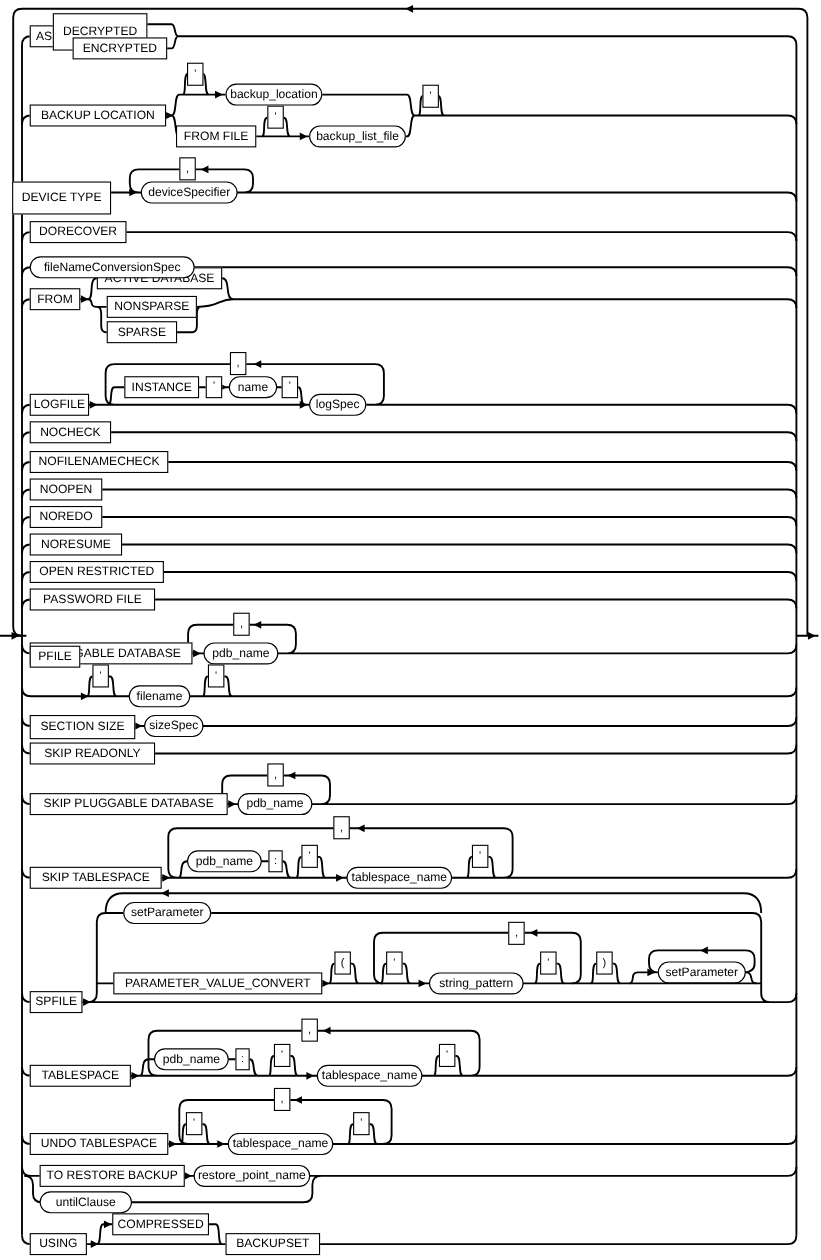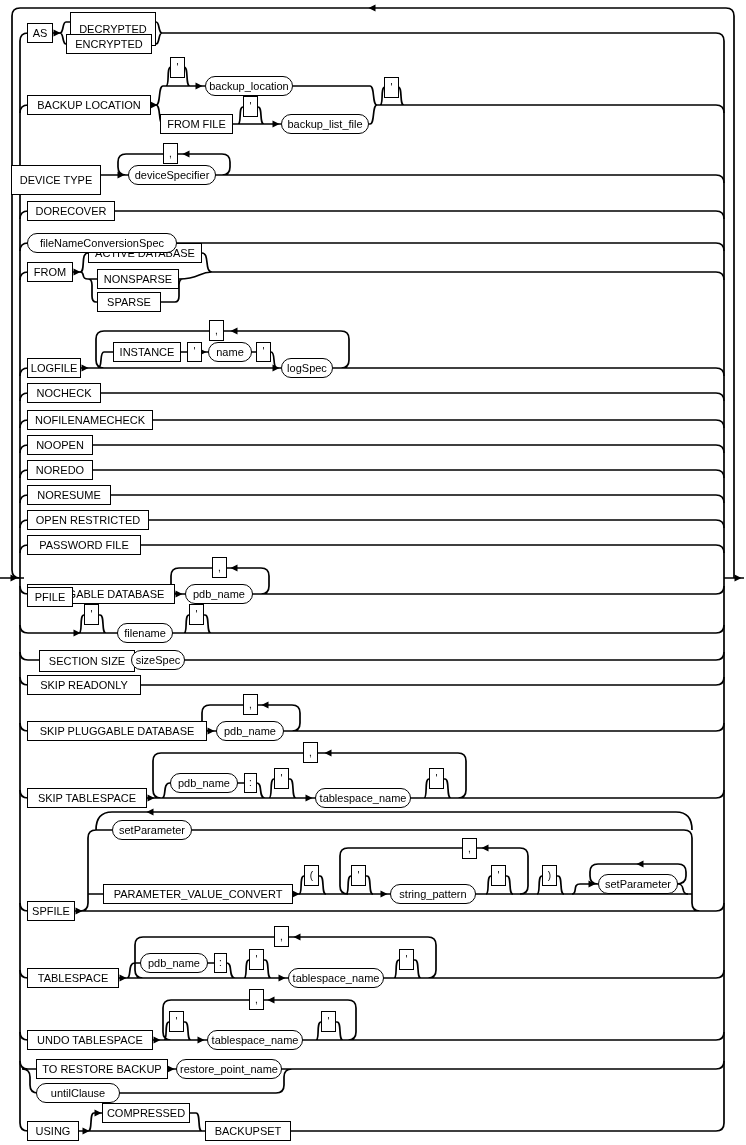--- a/index.html
+++ b/index.html
@@ -101,42 +101,42 @@
     <polygon points="324.5,753 331.5,749.5 331.5,756.5"></polygon>
     <polygon points="146.5,812 153.5,808.5 153.5,815.5"></polygon>
     <polygon points="481.5,848 488.5,844.5 488.5,851.5"></polygon>
     <polygon points="636.5,864 643.5,860.5 643.5,867.5"></polygon>
     <polygon points="293.5,937 300.5,933.5 300.5,940.5"></polygon>
     <polygon points="267.5,1000 274.5,996.5 274.5,1003.5"></polygon>
   </g>
 </svg>
 
 <div class="kw" style="left:27px;top:23px;width:26px;height:20px">AS</div>
-<div class="kw" style="left:70px;top:12px;width:86px;height:34px">DECRYPTED</div>
+<div class="kw" style="left:48px;top:12px;width:86px;height:34px">DECRYPTED</div>
 <div class="kw" style="left:66px;top:34px;width:86px;height:20px">ENCRYPTED</div>
 <div class="kw" style="left:27px;top:95px;width:124px;height:20px">BACKUP LOCATION</div>
 <div class="kw" style="left:160px;top:114px;width:73px;height:20px">FROM FILE</div>
 <div class="kw" style="left:11px;top:165px;width:90px;height:30px">DEVICE TYPE</div>
 <div class="kw" style="left:27px;top:201px;width:88px;height:20px">DORECOVER</div>
 <div class="kw" style="left:27px;top:262px;width:46px;height:20px">FROM</div>
 <div class="kw" style="left:88px;top:243px;width:114px;height:20px">ACTIVE DATABASE</div>
 <div class="kw" style="left:97px;top:269px;width:82px;height:20px">NONSPARSE</div>
 <div class="kw" style="left:97px;top:292px;width:64px;height:20px">SPARSE</div>
 <div class="kw" style="left:27px;top:358px;width:54px;height:20px">LOGFILE</div>
 <div class="kw" style="left:113px;top:342px;width:68px;height:20px">INSTANCE</div>
 <div class="kw" style="left:27px;top:383px;width:74px;height:20px">NOCHECK</div>
 <div class="kw" style="left:27px;top:410px;width:126px;height:20px">NOFILENAMECHECK</div>
 <div class="kw" style="left:27px;top:435px;width:66px;height:20px">NOOPEN</div>
 <div class="kw" style="left:27px;top:460px;width:66px;height:20px">NOREDO</div>
 <div class="kw" style="left:27px;top:485px;width:84px;height:20px">NORESUME</div>
 <div class="kw" style="left:27px;top:510px;width:122px;height:20px">OPEN RESTRICTED</div>
 <div class="kw" style="left:27px;top:535px;width:114px;height:20px">PASSWORD FILE</div>
 <div class="kw" style="left:27px;top:584px;width:148px;height:20px">PLUGGABLE DATABASE</div>
 <div class="kw" style="left:27px;top:587px;width:46px;height:20px">PFILE</div>
-<div class="kw" style="left:39px;top:650px;width:96px;height:22px">SECTION SIZE</div>
+<div class="kw" style="left:27px;top:650px;width:96px;height:22px">SECTION SIZE</div>
 <div class="kw" style="left:27px;top:675px;width:114px;height:20px">SKIP READONLY</div>
 <div class="kw" style="left:27px;top:721px;width:180px;height:20px">SKIP PLUGGABLE DATABASE</div>
 <div class="kw" style="left:27px;top:788px;width:120px;height:20px">SKIP TABLESPACE</div>
 <div class="kw" style="left:27px;top:901px;width:48px;height:20px">SPFILE</div>
 <div class="kw" style="left:103px;top:884px;width:190px;height:20px">PARAMETER_VALUE_CONVERT</div>
 <div class="kw" style="left:27px;top:968px;width:92px;height:20px">TABLESPACE</div>
 <div class="kw" style="left:27px;top:1030px;width:126px;height:20px">UNDO TABLESPACE</div>
 <div class="kw" style="left:36px;top:1059px;width:132px;height:20px">TO RESTORE BACKUP</div>
 <div class="kw" style="left:27px;top:1121px;width:52px;height:20px">USING</div>
 <div class="kw" style="left:102px;top:1103px;width:88px;height:20px">COMPRESSED</div>

